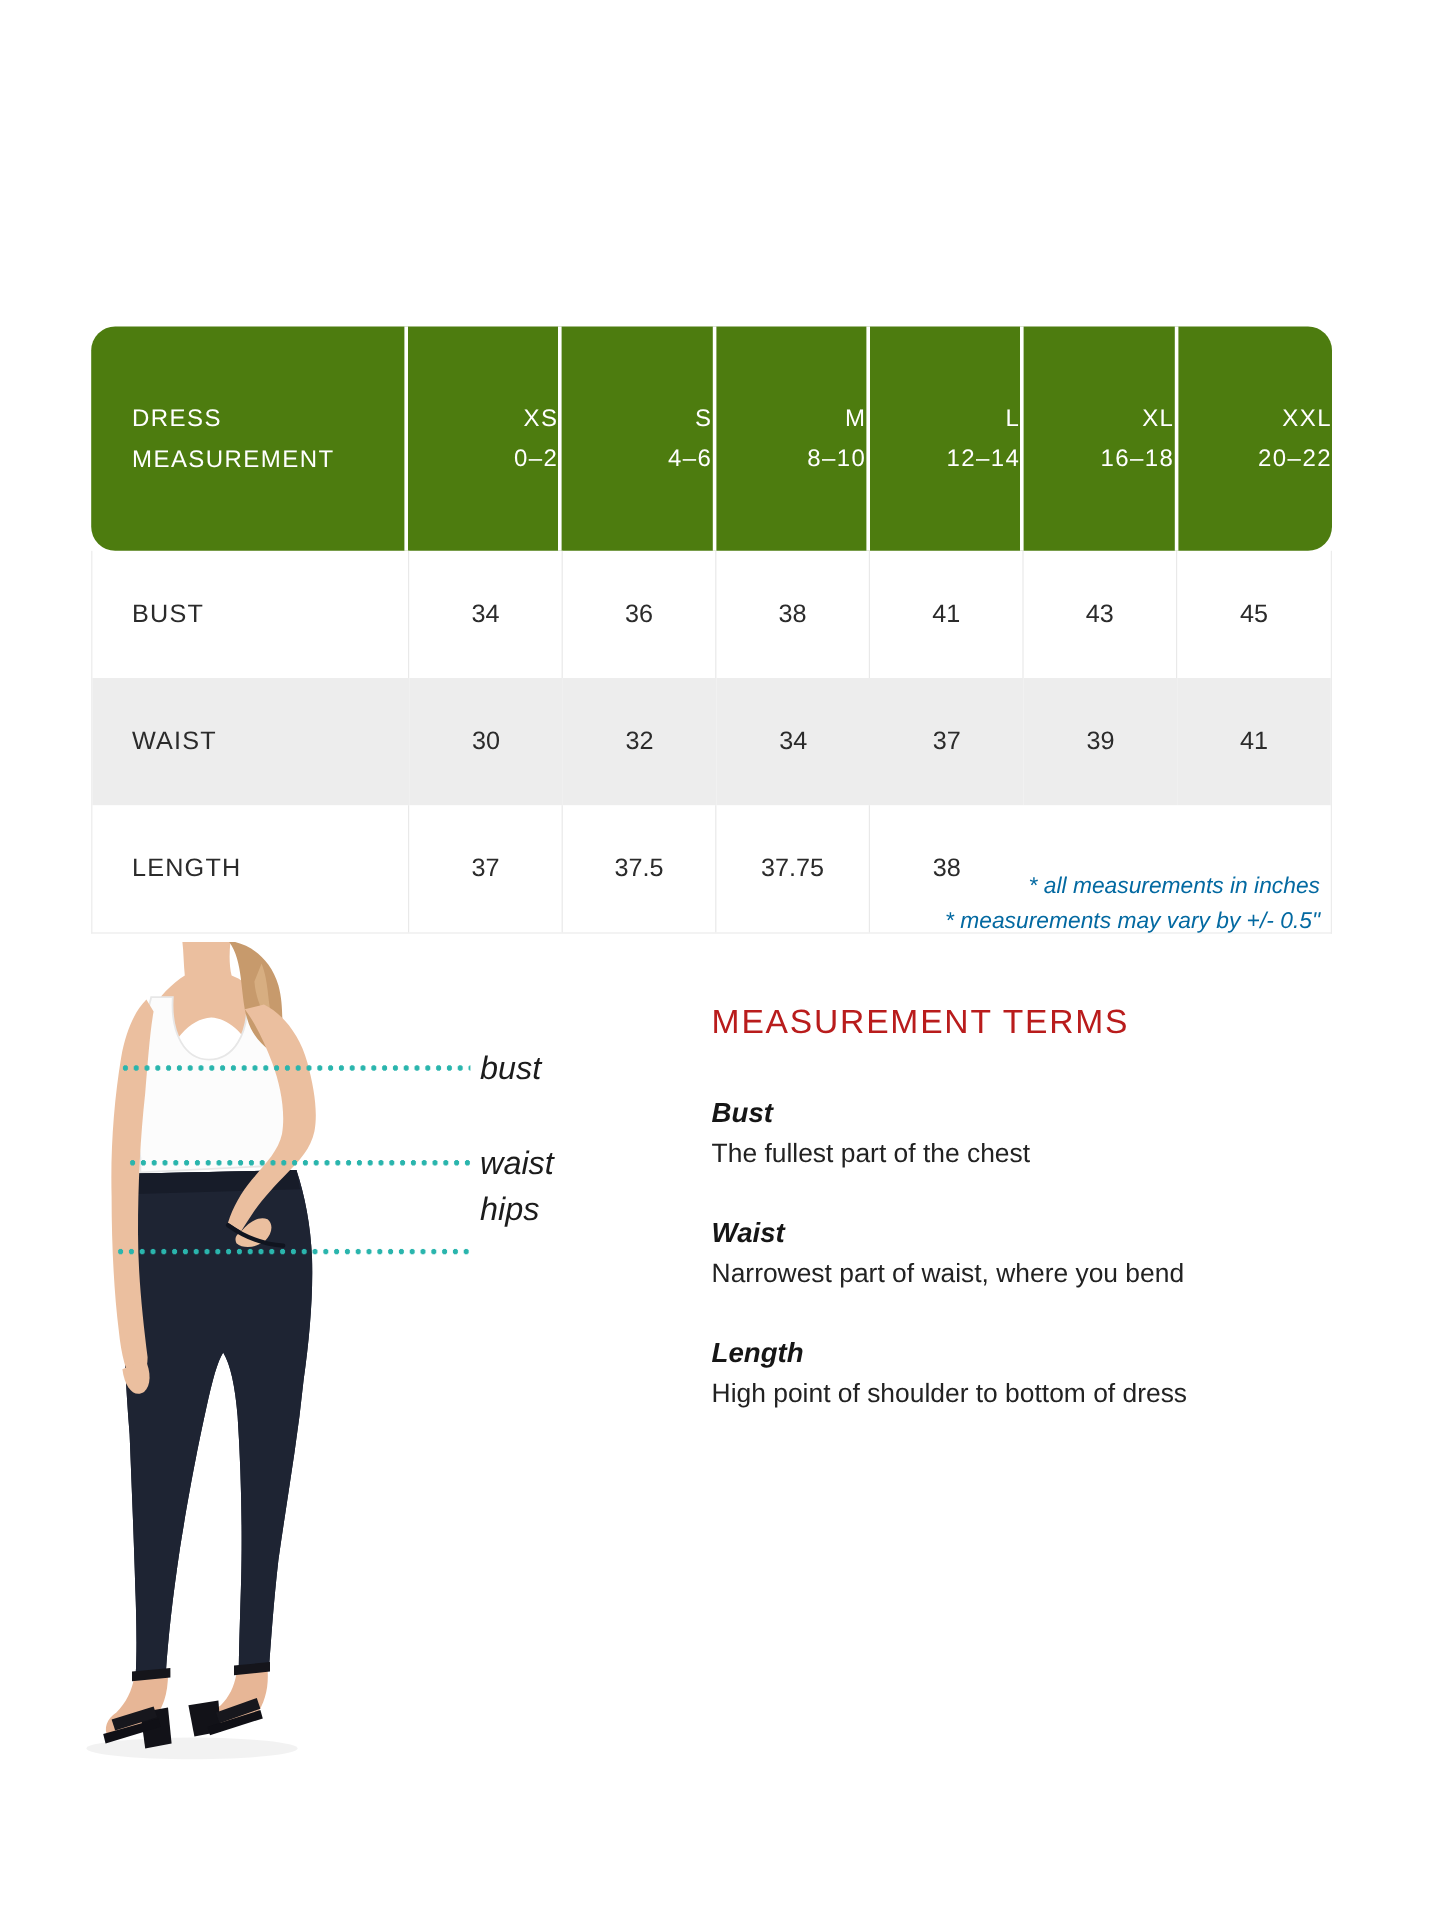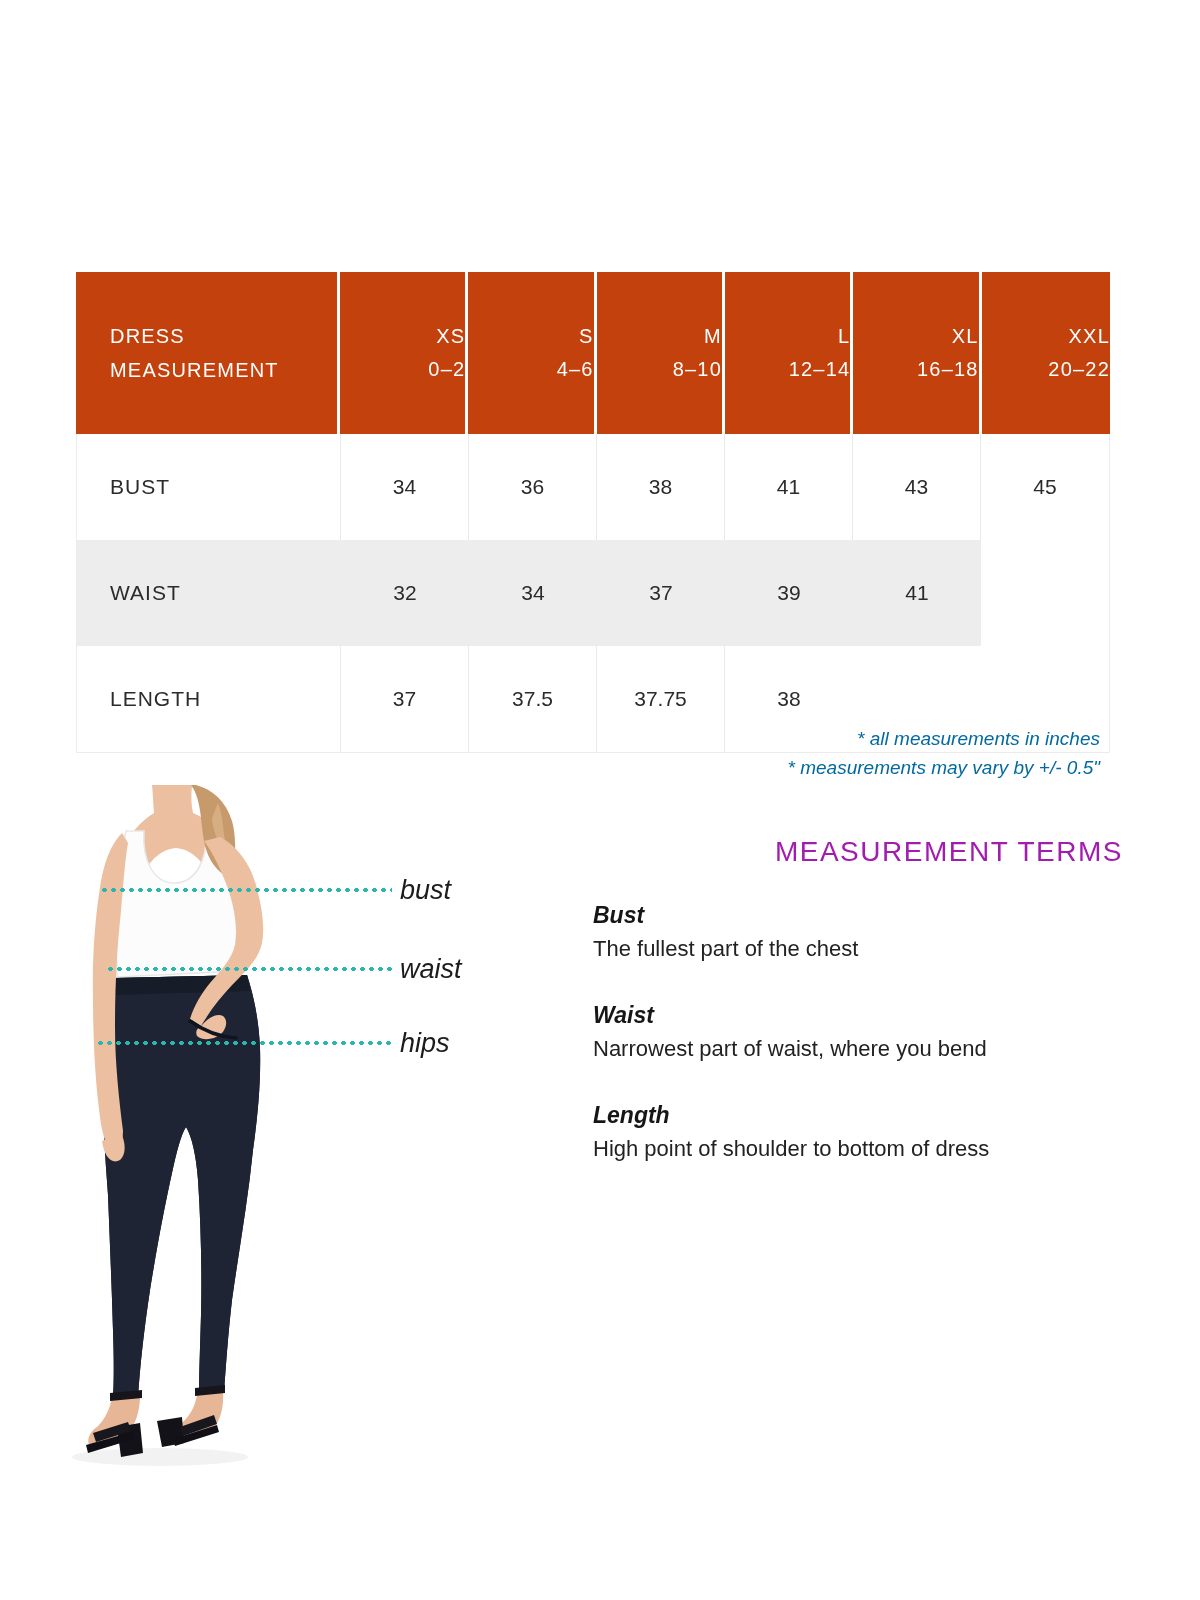--- a/index.html
+++ b/index.html
@@ -6,21 +6,21 @@
   body{
     width:1200px;height:1600px;background:#ffffff;
     font-family:"Liberation Sans", sans-serif;color:#2c2c2c;
     position:relative;overflow:hidden;
   }
   .page{position:absolute;inset:0;}
 
   
   .tbl{position:absolute;left:76px;top:272px;width:1034px;}
   .thead,.trow{display:grid;grid-template-columns:264px repeat(6,1fr);}
-  .thead{height:162px;background:#c2410c;}
+  .thead{height:187px;background:#4d7c0f;border-radius:20px;}
   .thead .cell{
     display:flex;flex-direction:column;justify-content:center;align-items:flex-end;
     color:#ffffff;font-size:20px;line-height:33px;letter-spacing:1.2px;
     border-right:3px solid #ffffff;
   }
   .thead .cell:last-child{border-right:none;}
   .thead .corner{align-items:flex-start;padding-left:34px;box-sizing:border-box;}
   .corner-label{width:200px;line-height:34px;}
   .tbody{border:1px solid #ececec;border-top:none;box-sizing:border-box;}
   .trow{height:106px;}
@@ -48,28 +48,27 @@
   }
   .dot-bust{left:100px;top:887px;width:292px;}
   .dot-waist{left:106px;top:966px;width:286px;}
   .dot-hips{left:96px;top:1040px;width:296px;}
   .fig-label{
     position:absolute;left:400px;z-index:6;
     font-style:italic;font-size:27px;line-height:32px;color:#1c1c1c;
   }
   .lbl-bust{top:874px;}
   .lbl-waist{top:953px;}
-  .lbl-hips{top:1027px;font-style:italic;}
+  .lbl-hips{top:992px;font-style:italic;}
 
   
   .terms{position:absolute;left:593px;top:836px;width:530px;}
   .terms h2{
-    margin:0 0 34px 0;font-weight:400;font-size:28px;letter-spacing:1.5px;
-    color:#a21caf;
-    text-align:right;
+    margin:0 0 46px 0;font-weight:400;font-size:28px;letter-spacing:1.5px;
+    color:#b91c1c;
   }
   .term{margin-bottom:40px;}
   .term-name{font-weight:bold;font-style:italic;font-size:23px;margin-bottom:7px;color:#161616;}
   .term-desc{font-size:22px;color:#222222;}
 </style>
 </head>
 <body>
 
 <div class="page">
 
@@ -109,20 +108,21 @@
         <div class="cell rowlabel">BUST</div>
         <div class="cell">34</div>
         <div class="cell">36</div>
         <div class="cell">38</div>
         <div class="cell">41</div>
         <div class="cell">43</div>
         <div class="cell">45</div>
       </div>
       <div class="trow gray">
         <div class="cell rowlabel">WAIST</div>
+        <div class="cell">30</div>
         <div class="cell">32</div>
         <div class="cell">34</div>
         <div class="cell">37</div>
         <div class="cell">39</div>
         <div class="cell">41</div>
       </div>
       <div class="trow">
         <div class="cell rowlabel">LENGTH</div>
         <div class="cell">37</div>
         <div class="cell">37.5</div>

